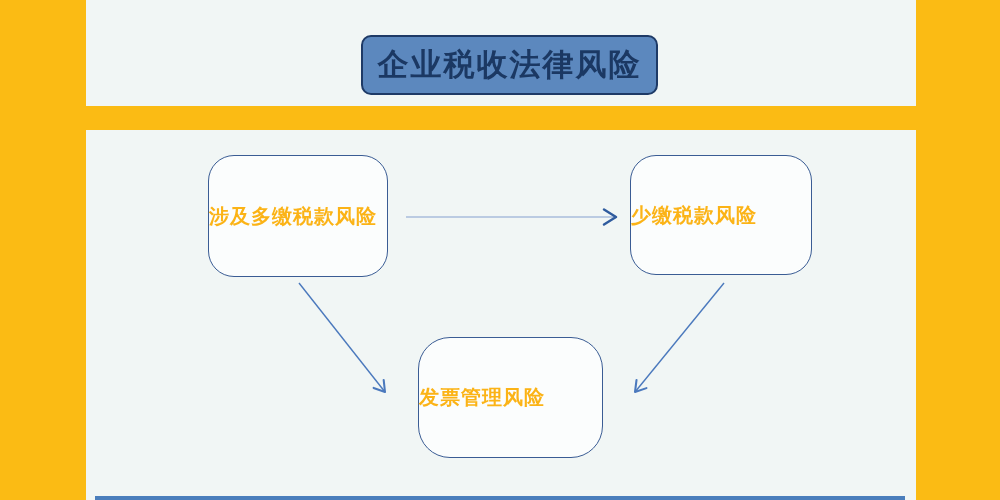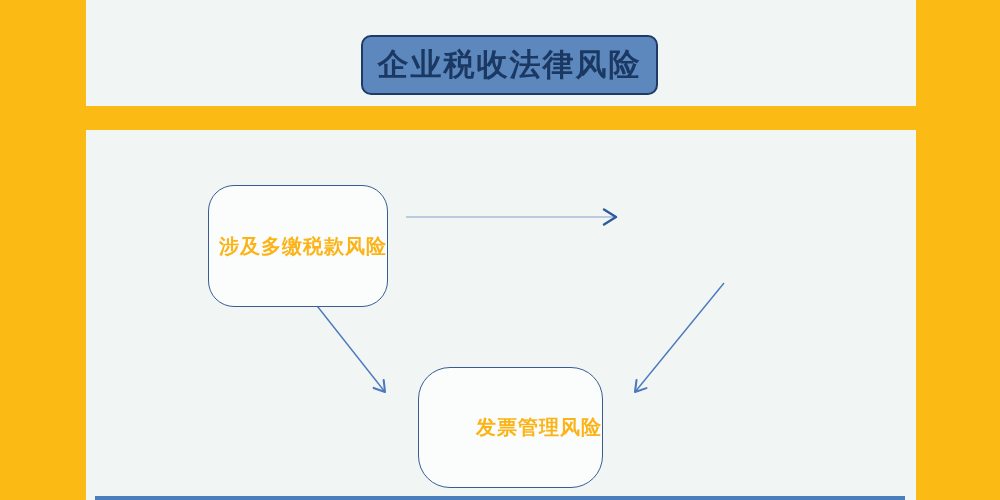--- a/index.html
+++ b/index.html
@@ -54,22 +54,21 @@
     white-space: nowrap;
   }
   .node {
     position: absolute;
     box-sizing: border-box;
     background: var(--node_fill);
     border: 1px solid var(--node_border);
     border-radius: 26px;
     display: flex;
     align-items: center;
-    justify-content: flex-end;
-    margin-top: 30px;
+    justify-content: flex-start;
   }
   .node-label {
     color: var(--node_text);
     font-size: 20px;
     font-weight: bold;
     letter-spacing: 1px;
     white-space: nowrap;
   }
   .node.n1 { left: 208px; top: 155px; width: 180px; height: 122px; }
   .node.n2 { left: 630px; top: 155px; width: 182px; height: 120px; }
@@ -117,19 +116,22 @@
       </marker>
     </defs>
     <line x1="406" y1="217" x2="616" y2="217" class="shaft-light" marker-end="url(#headDark)"></line>
     <line x1="299" y1="283" x2="385" y2="392" class="shaft-mid" marker-end="url(#headMid)"></line>
     <line x1="724" y1="283" x2="635" y2="392" class="shaft-mid" marker-end="url(#headMid)"></line>
   </svg>
 
   <div class="node n1">
     <span class="node-label">涉及多缴税款风险</span>
   </div>
+  <div class="node n2">
+    <span class="node-label">少缴税款风险</span>
+  </div>
   <div class="node n3">
     <span class="node-label">发票管理风险</span>
   </div>
 
   <div class="bottom-bar"></div>
 
 </div>
 
 </body></html>

